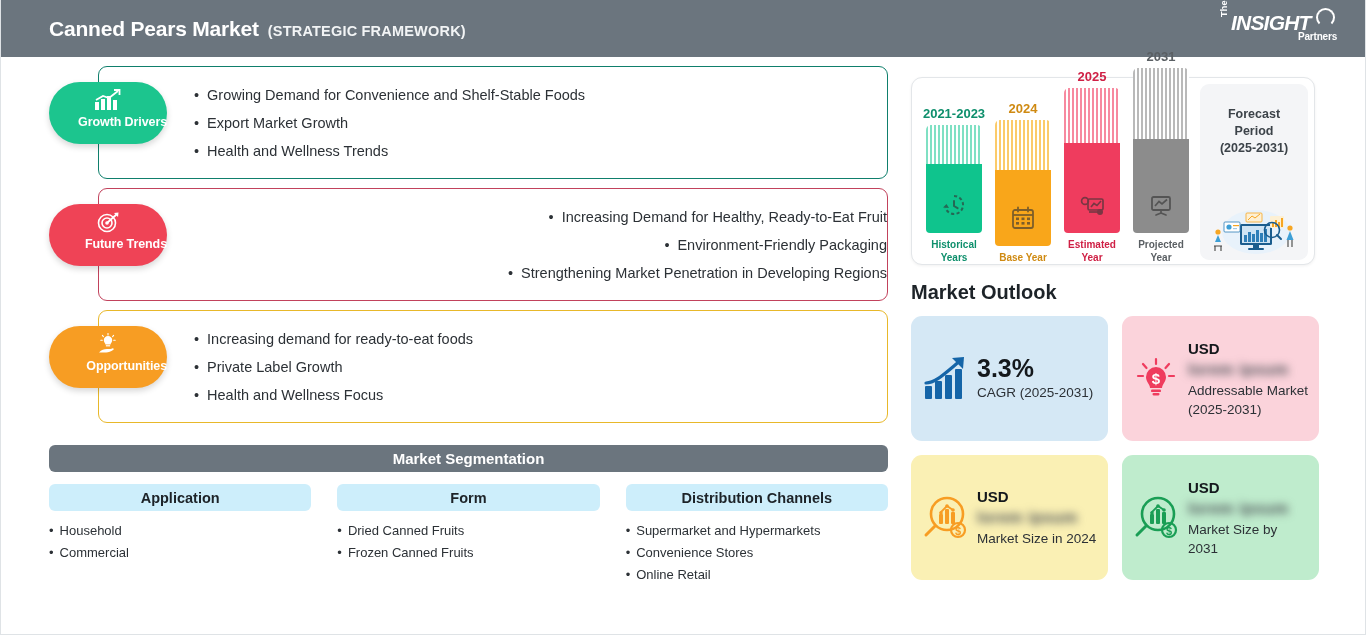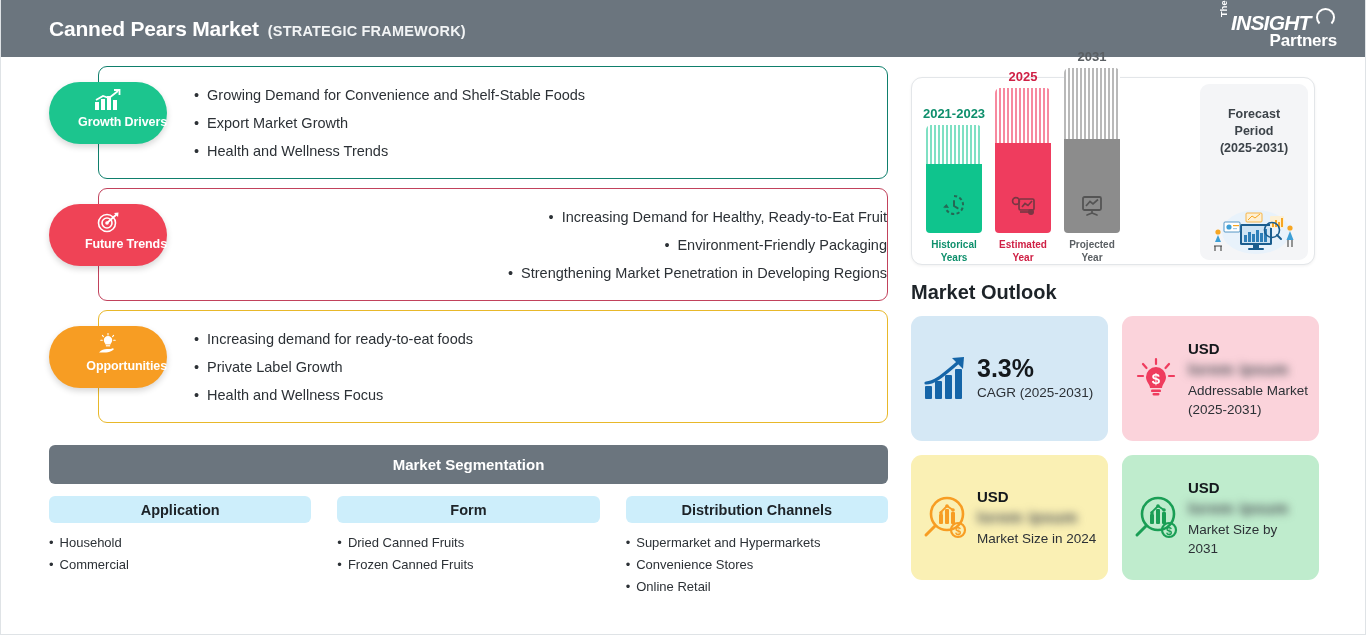--- a/index.html
+++ b/index.html
@@ -47,21 +47,21 @@
     transform: rotate(-90deg); transform-origin: left top;
     letter-spacing: 0.3px;
   }
   .logo-insight {
     position: absolute; left: 12px; top: 3px;
     font-size: 21px; font-weight: bold; color: #fff;
     letter-spacing: -0.8px; font-style: italic;
   }
   .logo-partners {
     position: absolute; right: 2px; top: 23px;
-    font-size: 17px; font-weight: bold; color: #fff;
+    font-size: 10px; font-weight: bold; color: #fff;
     letter-spacing: -0.2px;
   }
   .logo-ring {
     position: absolute; right: 4px; top: 0px;
     width: 19px; height: 19px;
     border: 2.2px solid #fff; border-radius: 50%;
     border-bottom-color: transparent;
   }
 
   
@@ -104,21 +104,21 @@
     width: 28px; height: 22px;
   }
   .badge-label {
     font-size: 12.5px; font-weight: bold; color: #fff;
     letter-spacing: -0.1px; line-height: 1;
   }
 
   
   .seg { position: absolute; left: 48px; top: 388px; width: 839px; }
   .seg-header {
-    height: 39px; background: #6b757e; border-radius: 6px;
+    height: 27px; background: #6b757e; border-radius: 6px;
     display: flex; align-items: center; justify-content: center;
     color: #fff; font-size: 15px; font-weight: bold;
   }
   .seg-cols { display: flex; gap: 26px; margin-top: 12px; }
   .seg-col { width: 263px; }
   .seg-col-title {
     height: 27px; background: #cdeefb; border-radius: 6px;
     display: flex; align-items: center; justify-content: center;
     font-size: 14.5px; font-weight: bold; color: #1d2328;
   }
@@ -339,20 +339,41 @@
             <div class="bar-stripe" id="t0" style="height: 39px; background: repeating-linear-gradient(90deg, rgb(127, 224, 195) 0px, rgb(127, 224, 195) 2px, rgb(255, 255, 255) 2px, rgb(255, 255, 255) 4px);"></div>
             <svg class="bar-icon" viewBox="0 0 26 24">
               <path d="M13 3 a9 9 0 1 1-8.6 11.5" stroke="#333" stroke-width="2" fill="none" stroke-dasharray="3.2 2.4"></path>
               <path d="M13 8 v5 l3.6 2.2" stroke="#333" stroke-width="2" fill="none" stroke-linecap="round"></path>
               <path d="M5.5 11 L2 14.5 L8 15 Z" fill="#333"></path>
             </svg>
           </div>
           <span class="bar-label" id="l0" style="color: rgb(14, 143, 108);">Historical Years</span>
         </div>
 
+        <div class="bar-wrap">
+          <span class="bar-year" id="y1" style="color: rgb(207, 138, 18);">2024</span>
+          <div class="bar" id="b1" style="height: 126px;">
+            <div class="bar-solid" id="s1" style="height: 76px; background: rgb(249, 166, 26);"></div>
+            <div class="bar-stripe" id="t1" style="height: 50px; background: repeating-linear-gradient(90deg, rgb(251, 203, 106) 0px, rgb(251, 203, 106) 2px, rgb(255, 255, 255) 2px, rgb(255, 255, 255) 4px);"></div>
+            <svg class="bar-icon" viewBox="0 0 26 24">
+              <rect x="3" y="4" width="20" height="18" rx="2" stroke="#333" stroke-width="1.8" fill="none"></rect>
+              <path d="M3 9 H23" stroke="#333" stroke-width="1.8"></path>
+              <path d="M8 1.5 V5.5 M18 1.5 V5.5" stroke="#333" stroke-width="1.8" stroke-linecap="round"></path>
+              <g fill="#333">
+                <rect x="6" y="11.5" width="3" height="2.6"></rect>
+                  <rect x="11.5" y="11.5" width="3" height="2.6"></rect>
+                  <rect x="17" y="11.5" width="3" height="2.6"></rect>
+                <rect x="6" y="16" width="3" height="2.6"></rect>
+                  <rect x="11.5" y="16" width="3" height="2.6"></rect>
+                  <rect x="17" y="16" width="3" height="2.6"></rect>
+              </g>
+            </svg>
+          </div>
+          <span class="bar-label" id="l1" style="color: rgb(207, 138, 18);">Base Year</span>
+        </div>
 
         <div class="bar-wrap">
           <span class="bar-year" id="y2" style="color: rgb(207, 32, 69);">2025</span>
           <div class="bar" id="b2" style="height: 145px;">
             <div class="bar-solid" id="s2" style="height: 90px; background: rgb(239, 60, 94);"></div>
             <div class="bar-stripe" id="t2" style="height: 55px; background: repeating-linear-gradient(90deg, rgb(247, 137, 159) 0px, rgb(247, 137, 159) 2px, rgb(255, 255, 255) 2px, rgb(255, 255, 255) 4px);"></div>
             <svg class="bar-icon" viewBox="0 0 26 24">
               <rect x="9" y="6" width="15" height="11" rx="1.5" stroke="#333" stroke-width="1.7" fill="none"></rect>
               <path d="M12 14 L15 10.5 L18 12.5 L22 8" stroke="#333" stroke-width="1.7" fill="none"></path>
               <circle cx="6" cy="8" r="3.4" stroke="#333" stroke-width="1.7" fill="none"></circle>

